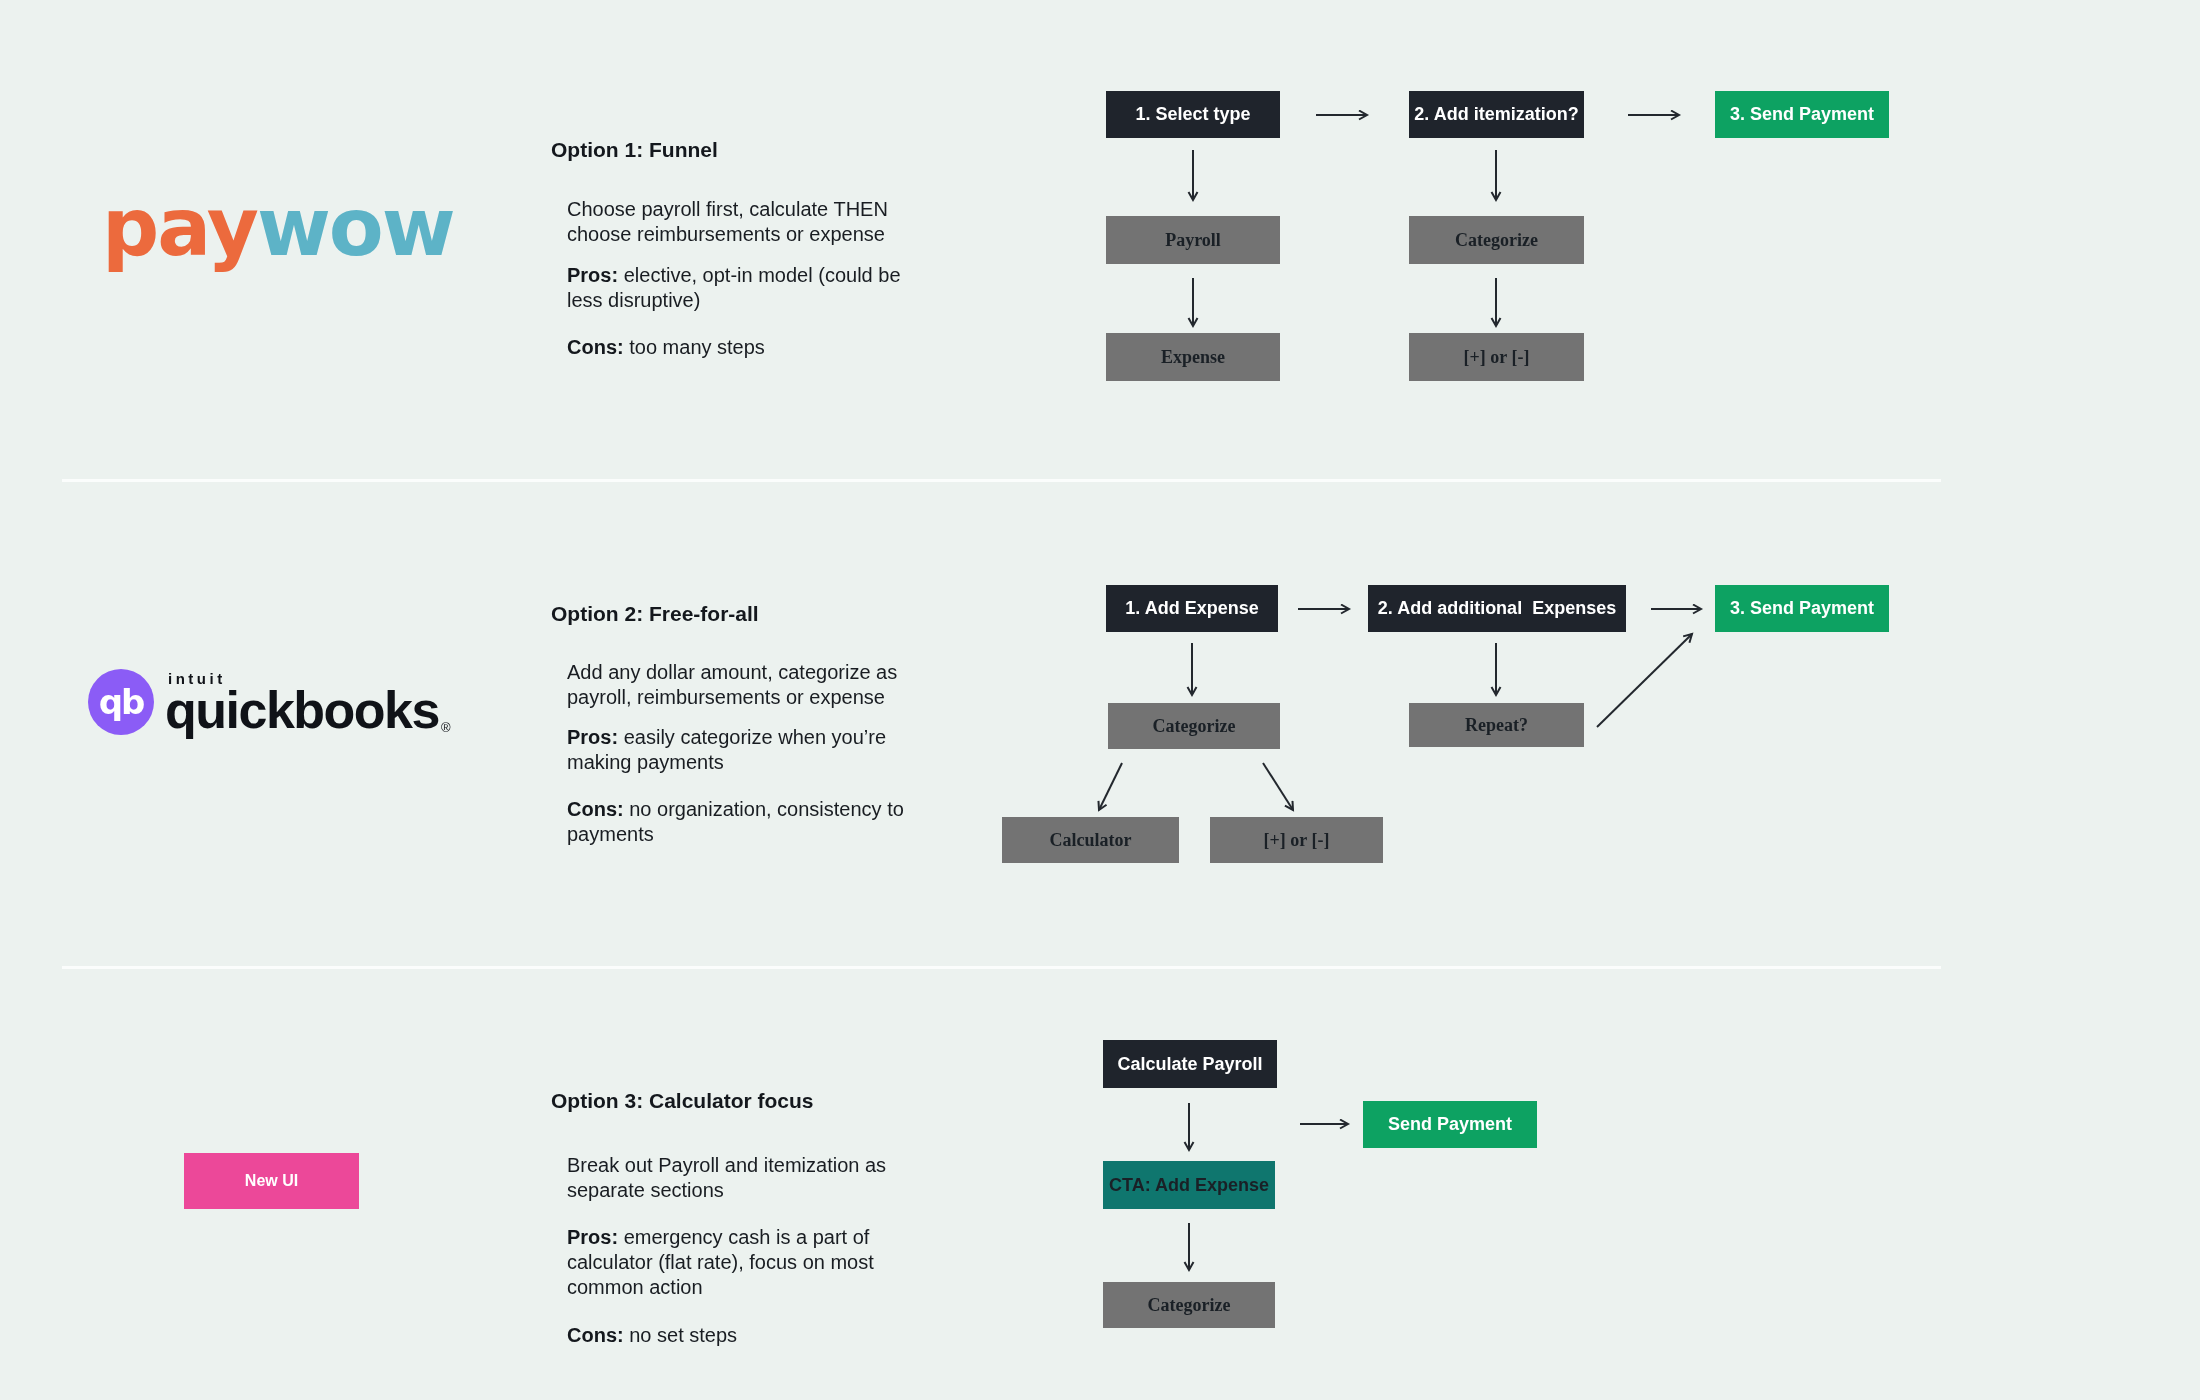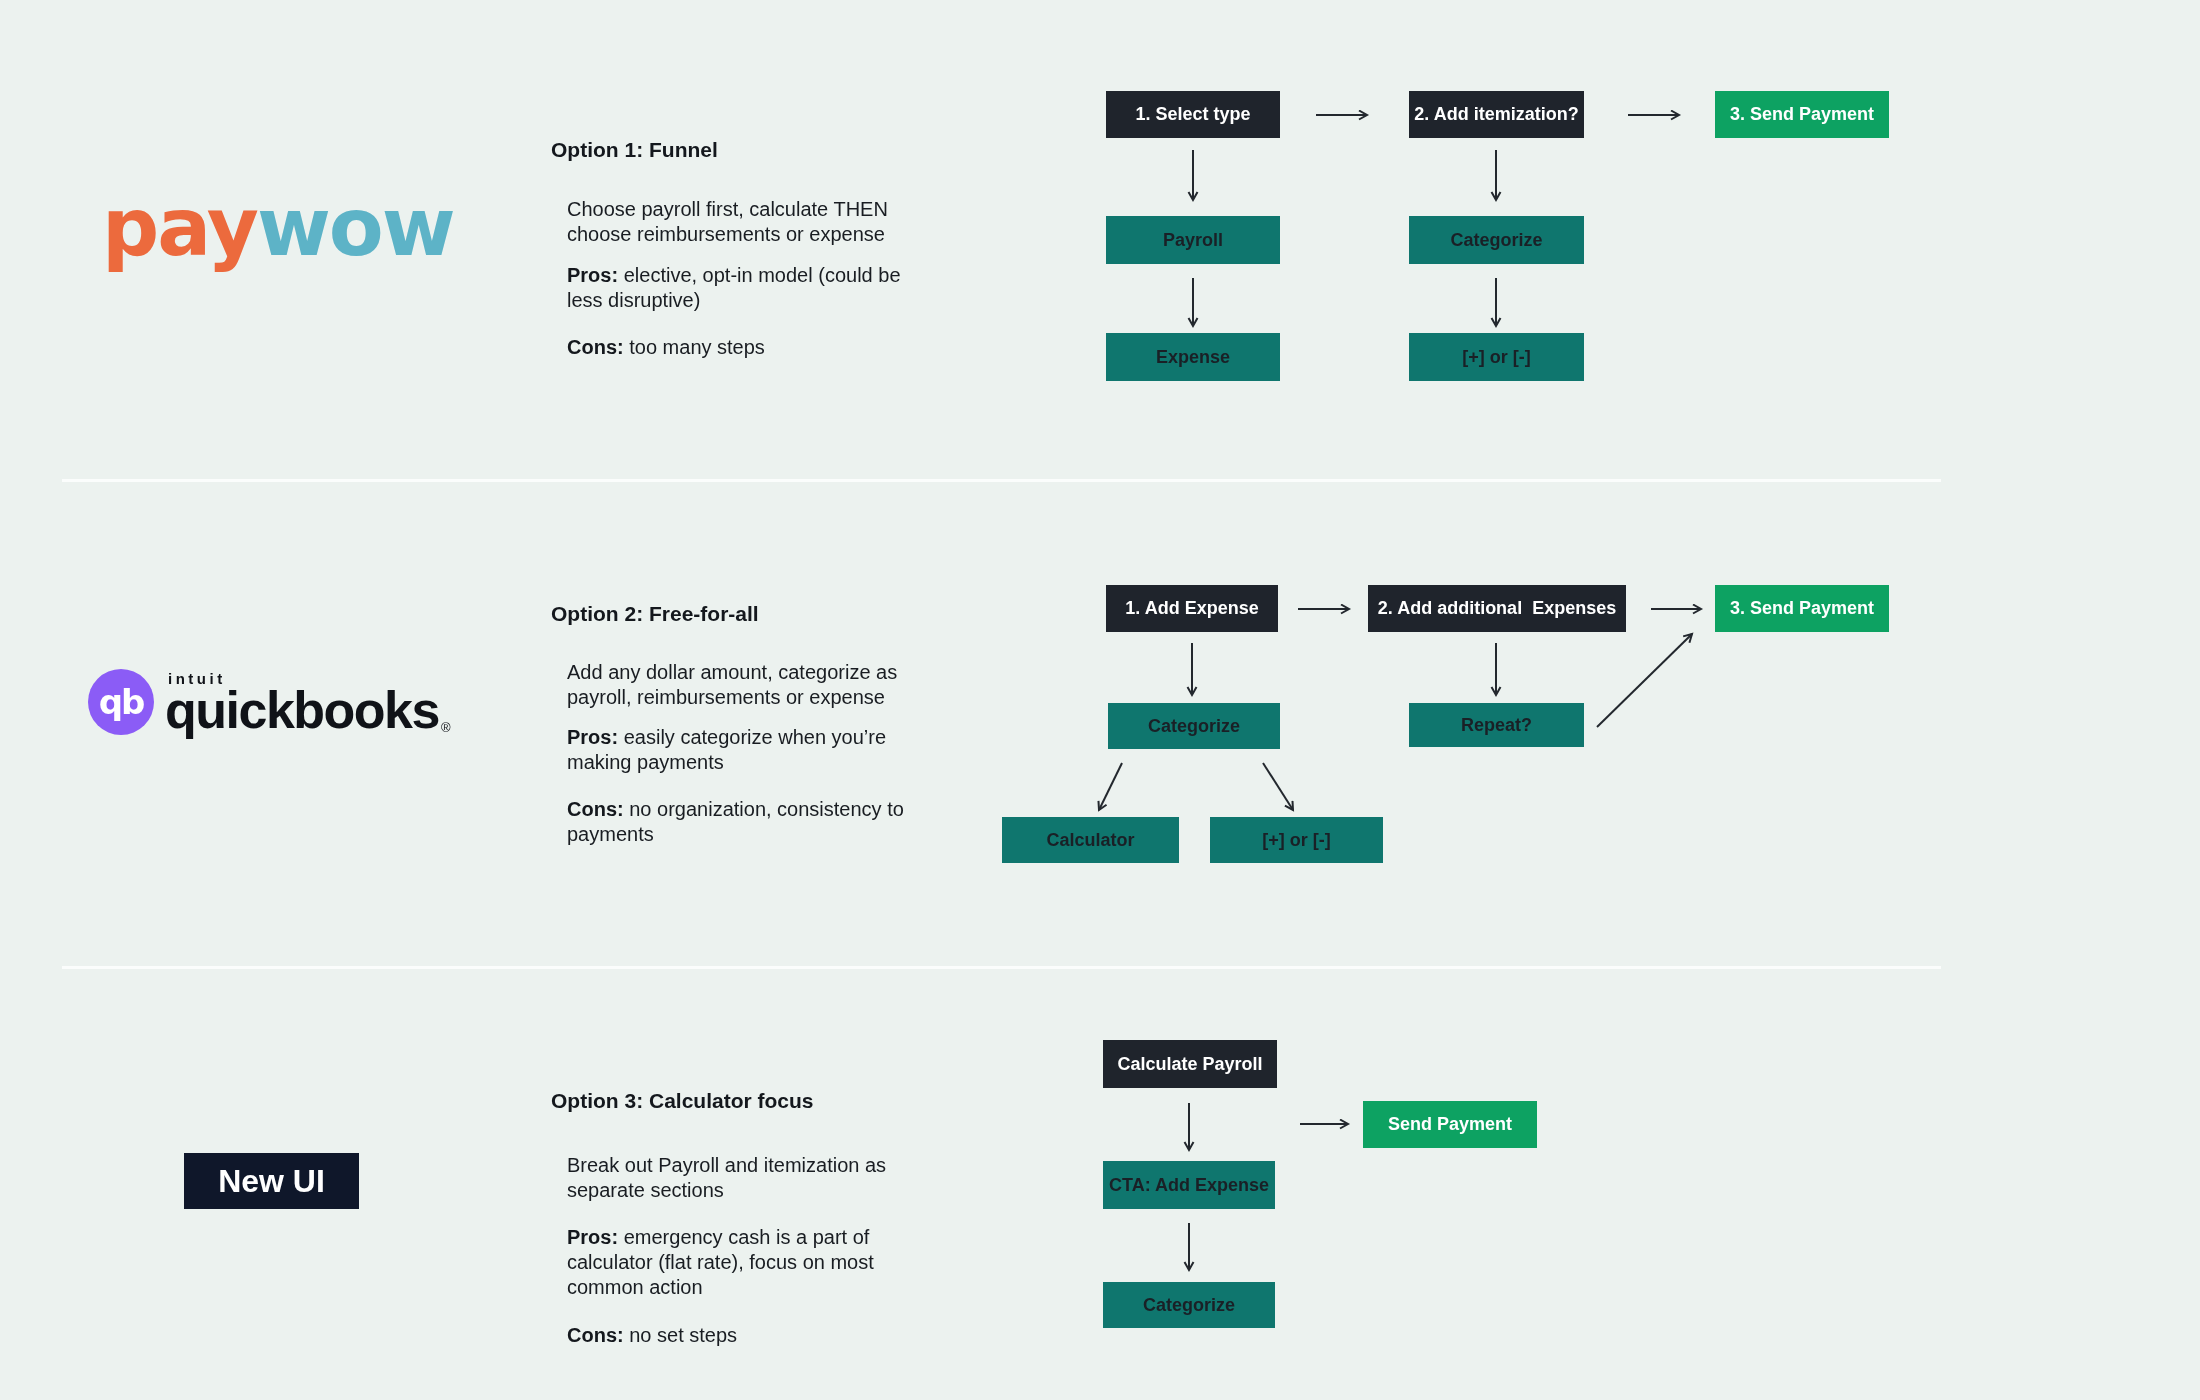--- a/index.html
+++ b/index.html
@@ -16,21 +16,21 @@
   .para{position:absolute;margin:16px;font-size:20px;line-height:25px;color:#191D22;width:420px;}
   .pre{white-space:pre-line;}
   .para b{color:#14181D;}
   
   .flow-box{
     position:absolute;display:flex;align-items:center;justify-content:center;
     font-weight:bold;font-size:18px;white-space:pre;text-align:center;
   }
   .fb-dark{background:#1F242C;color:#FFFFFF;}
   .fb-green{background:#0DA262;color:#FFFFFF;}
-  .fb-white{background:#0f766e;color:#1A2026;}
+  .fb-white{background:#737373;color:#1A2026;font-family:Liberation Serif, serif;}
   .fb-lime{background:#0f766e;color:#1A2026;}
   
   .paywow{
     position:absolute;left:102px;top:188px;line-height:1;
     font-family:"DejaVu Sans",sans-serif;font-weight:bold;
     font-size:80px;letter-spacing:-2px;text-align:center;
   }
   .pw-pay{color:#EC6A3D;}
   .pw-wow{color:#5DB3C7;}
   .qb-logo{position:absolute;left:88px;top:669px;display:flex;align-items:center;gap:11px;}
@@ -40,21 +40,21 @@
     color:#fff;font-weight:bold;font-size:34px;font-family:"DejaVu Sans",sans-serif;
     letter-spacing:-2px;
   }
   .qb-text{display:flex;flex-direction:column;}
   .qb-intuit{font-size:15px;font-weight:bold;letter-spacing:3.5px;color:#101318;margin-left:3px;}
   .qb-name-row{display:flex;align-items:flex-end;line-height:1;}
   .qb-name{font-size:52px;font-weight:bold;letter-spacing:-1.5px;color:#101318;line-height:0.92;}
   .qb-reg{font-size:13px;margin-left:2px;color:#101318;}
   .newui-box{
     position:absolute;left:184px;top:1153px;width:175px;height:56px;
-    background:#0f172a;color:#fff;font-size:32px;font-weight:bold;
+    background:#ec4899;color:#fff;font-size:16px;font-weight:bold;
     display:flex;align-items:center;justify-content:center;
   }
   
   .arrows{position:absolute;left:0;top:0;pointer-events:none;}
 </style>
 </head>
 <body>
 
 <div class="canvas">
 

